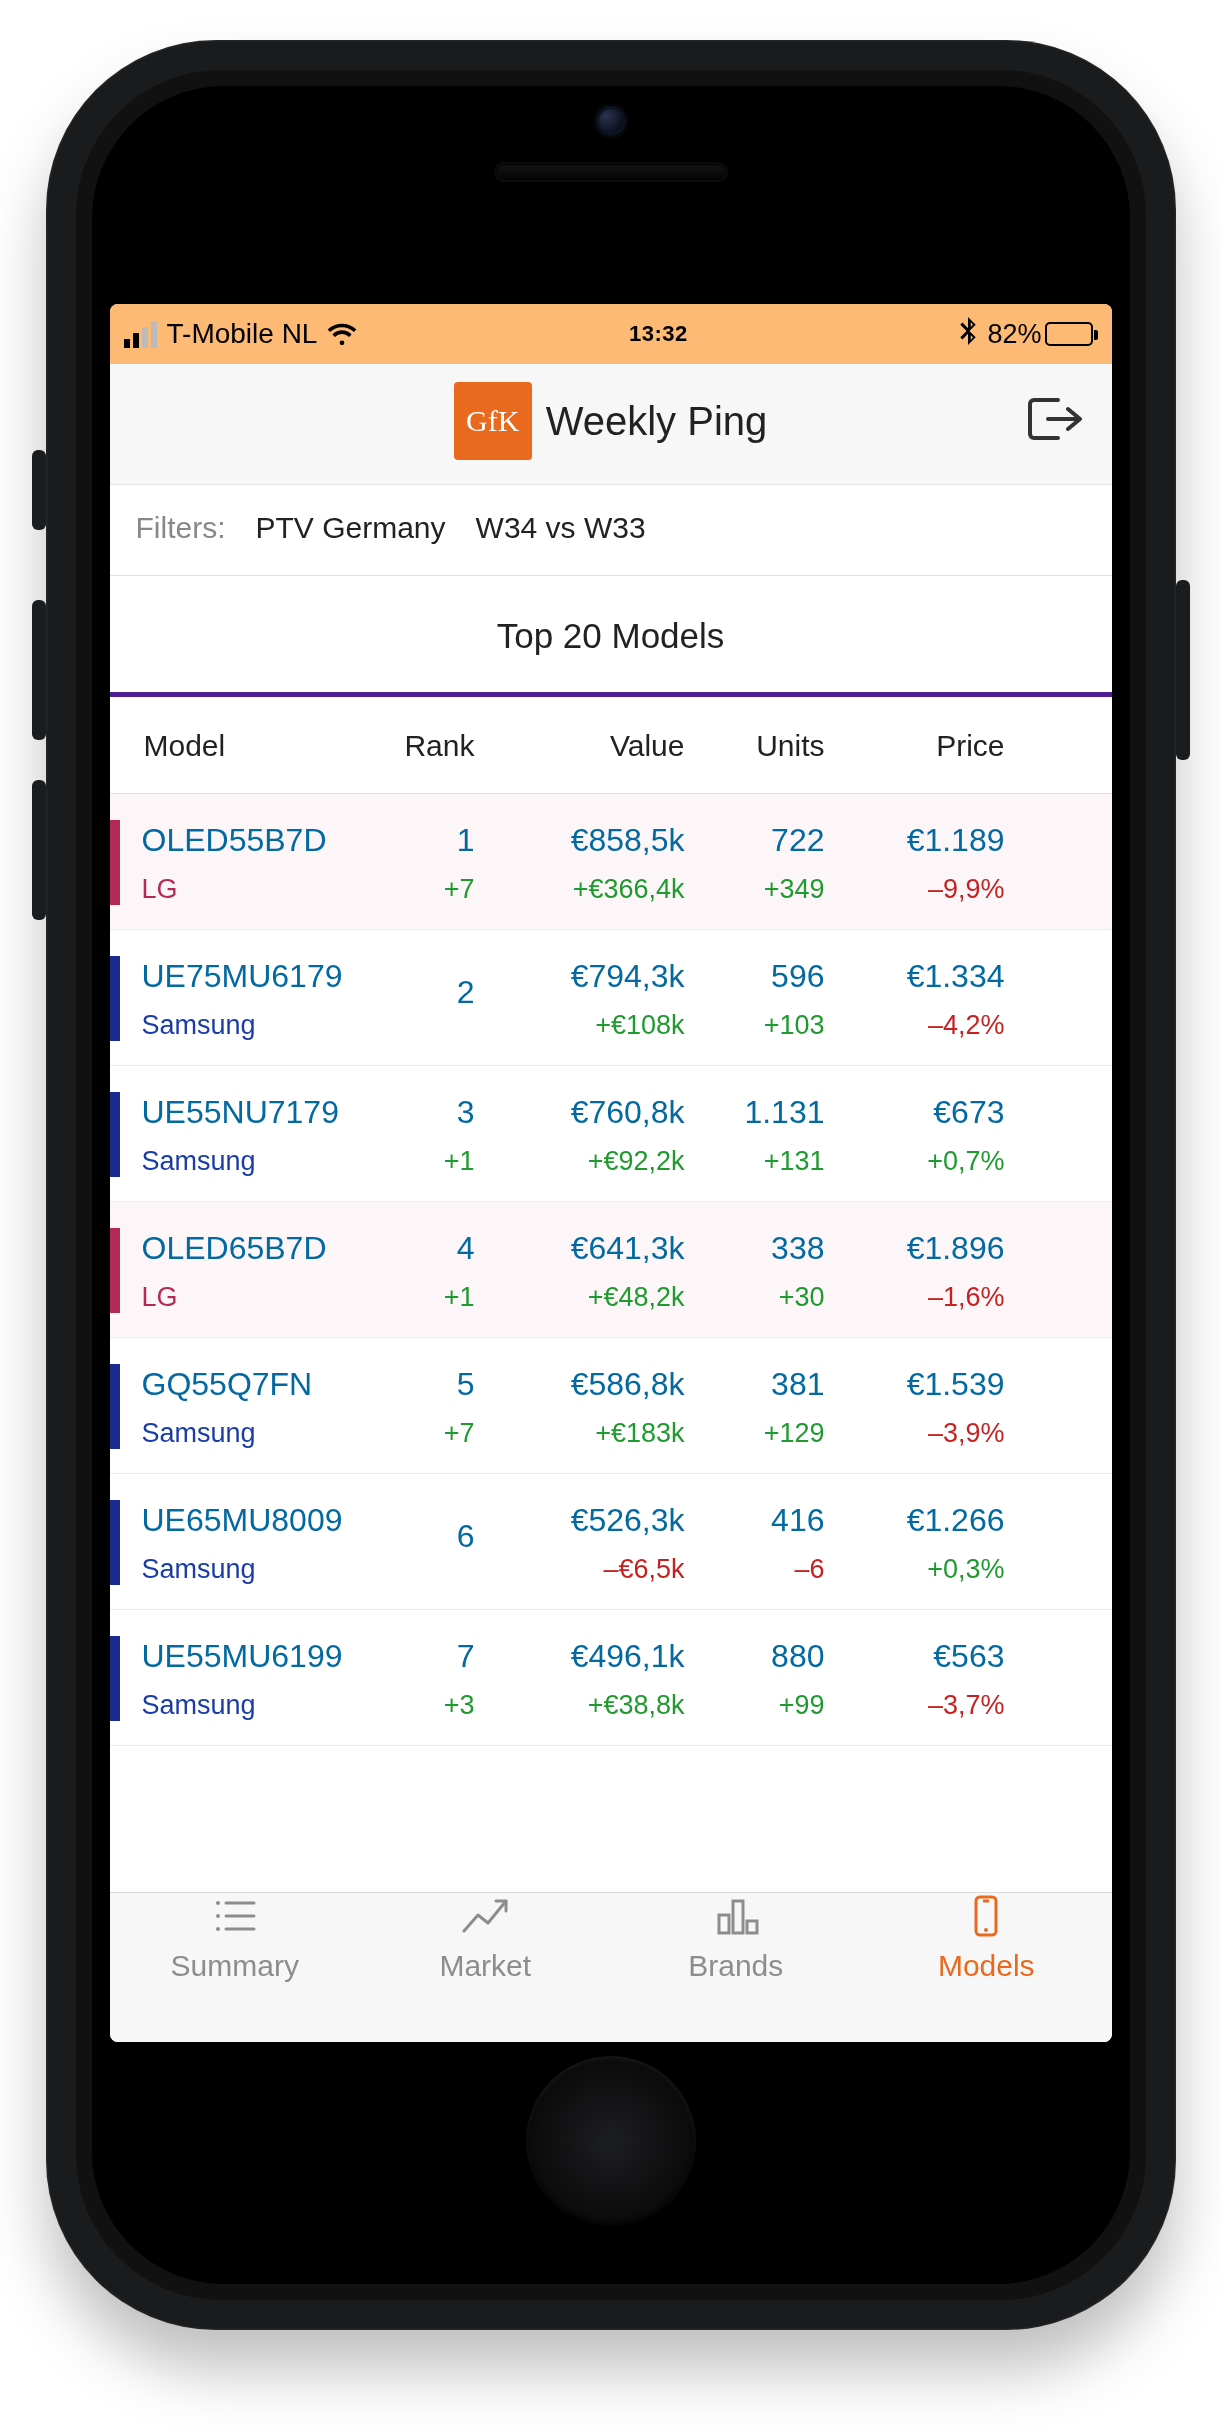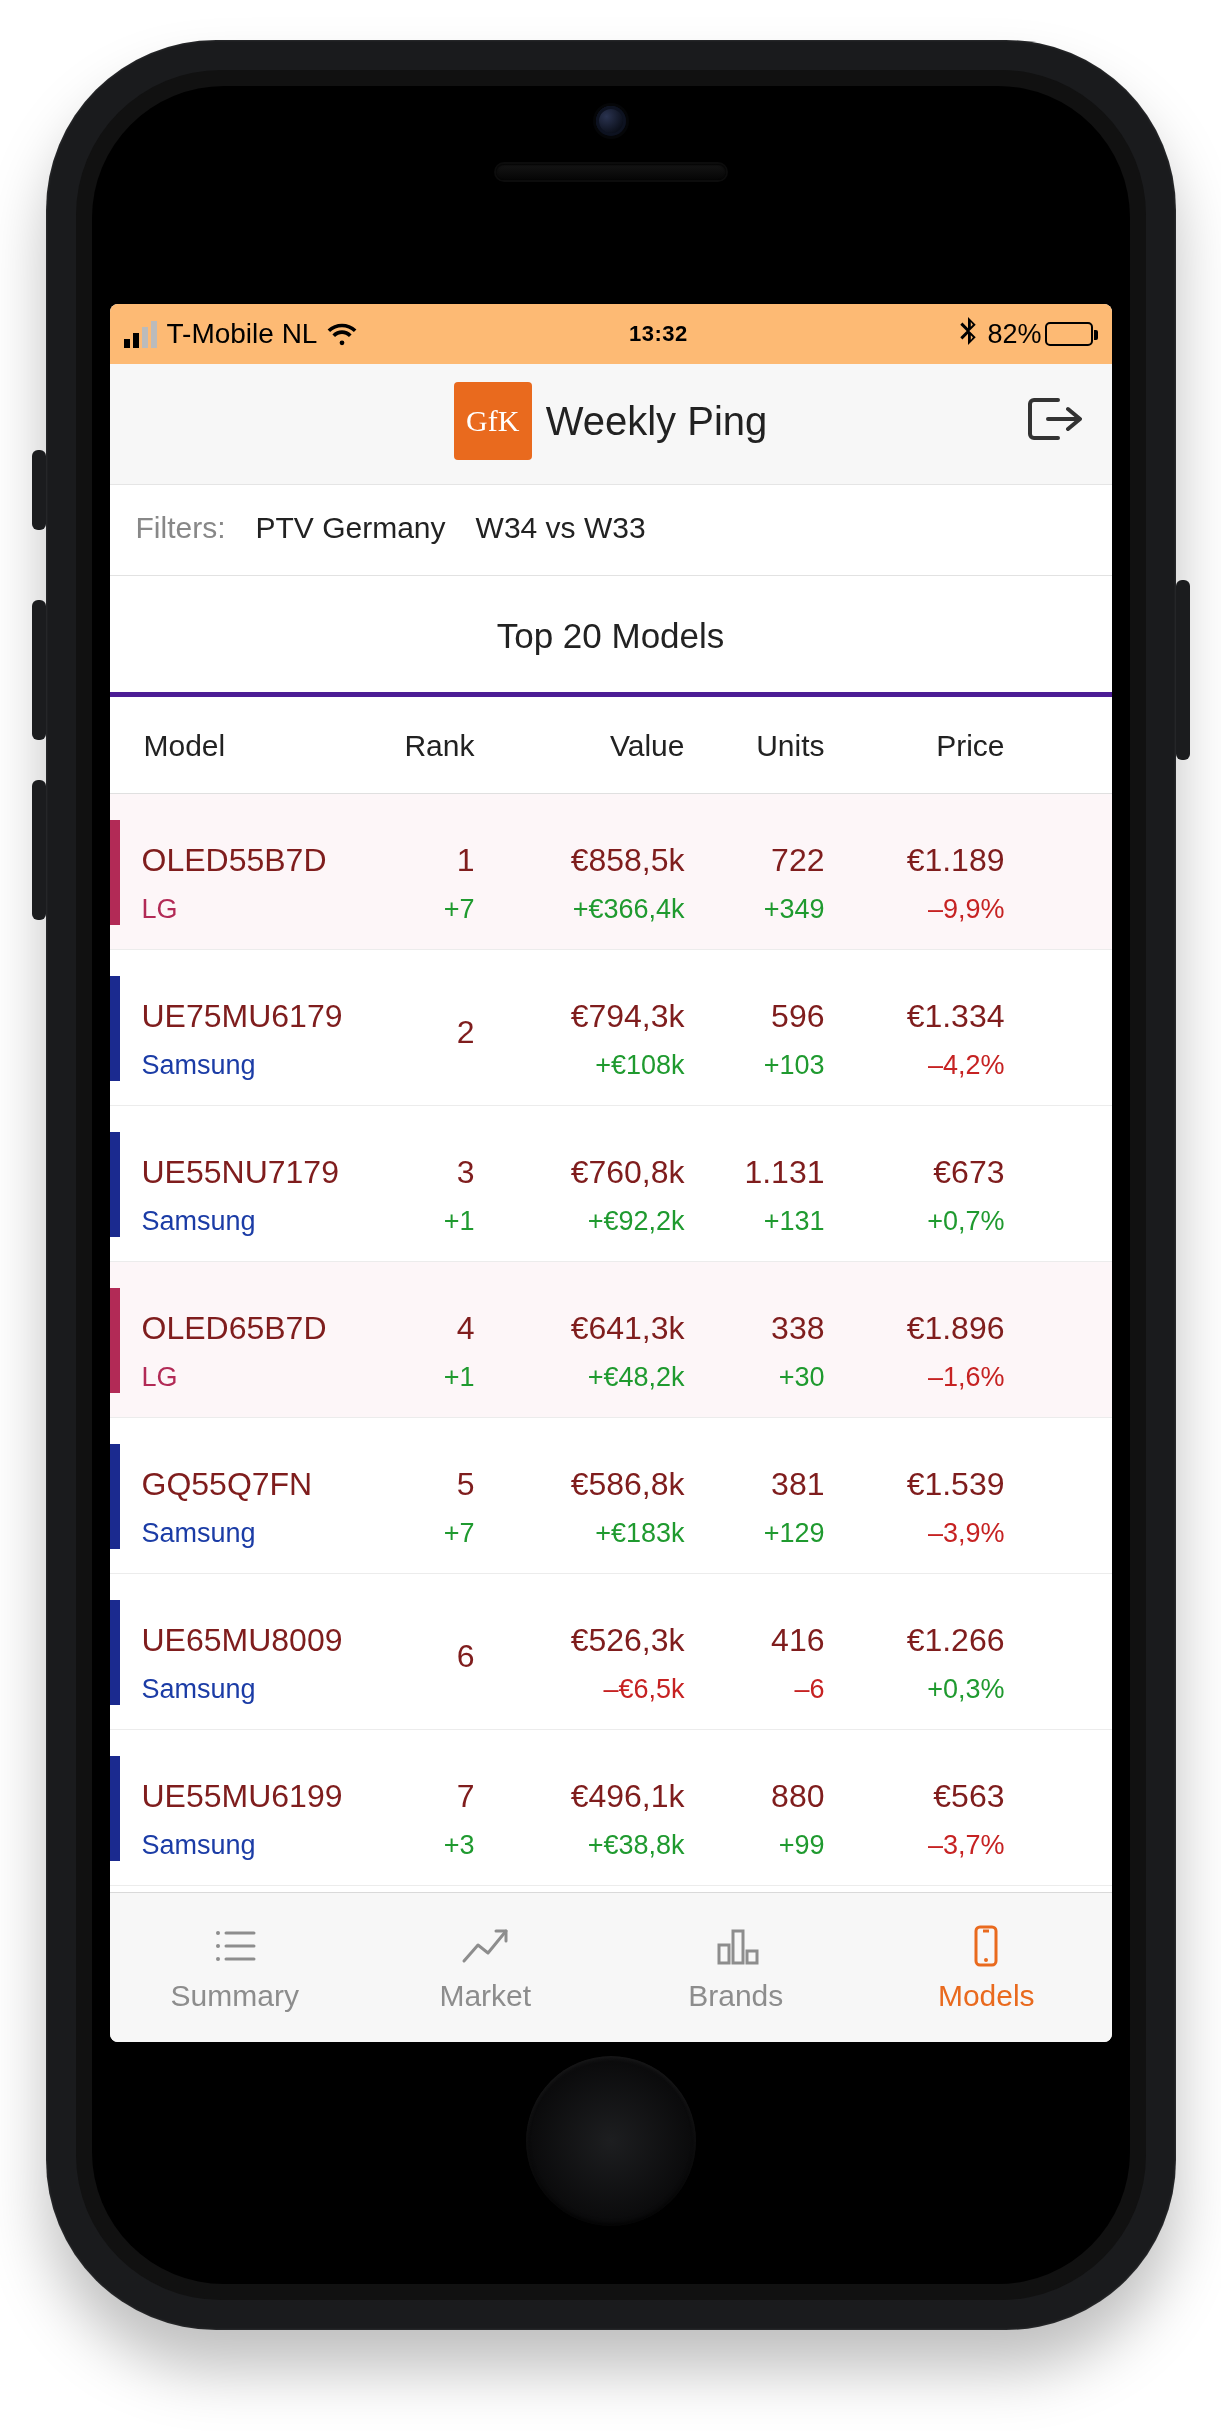--- a/index.html
+++ b/index.html
@@ -183,40 +183,40 @@
   .row.lg   { background:#fdf6f8; }
   .row.samsung { background:#fff; }
   .brand-accent { width:10px; }
   .row.lg .brand-accent   { background:#b22a56; }
   .row.samsung .brand-accent { background:#1b2a8f; }
 
   .cell { display:flex; flex-direction:column; justify-content:center; }
   .cell.right { text-align:right; align-items:flex-end; }
   .cell.rank  { align-items:flex-end; padding-right:10px; }
 
-  .v-main  { font-size: 32px; color:#7f1d1d; line-height:1.25;margin-top:20px; }
+  .v-main  { font-size: 32px; color:#0369a1; line-height:1.25; }
   .model-name { padding-left: 22px; }
   .brand-sub { font-size: 27px; margin-top: 14px; }
   .row.lg .brand-sub { color:#b22a56; }
   .row.samsung .brand-sub { color:#1b3ca6; }
   .v-sub   { font-size: 27px; margin-top: 14px; }
   .pos { color:#1f9a2f; }
   .neg { color:#c62222; }
   .neu { color:transparent; } 
 
   
   .tabbar {
     height: 150px;
     background:#f7f7f7;
     border-top:1px solid #d9d9d9;
     display:grid;
     grid-template-columns: repeat(4,1fr);
   }
   .tab {
-    display:flex; flex-direction:column; align-items:center; justify-content:center;
+    display:flex; flex-direction:column; align-items:center; justify-content:flex-start;
     gap:10px; color:#8d8d8d; font-size:30px;
   }
   .tab.active { color:#e96a1e; }
   .tab svg{ width:50px; height:46px; }
   .tab .icon-stroke { stroke:#8d8d8d; }
   .tab.active .icon-stroke { stroke:#e96a1e; }
   .tab.active .icon-fill { fill:#e96a1e; }
 </style>
 </head>
 <body>

